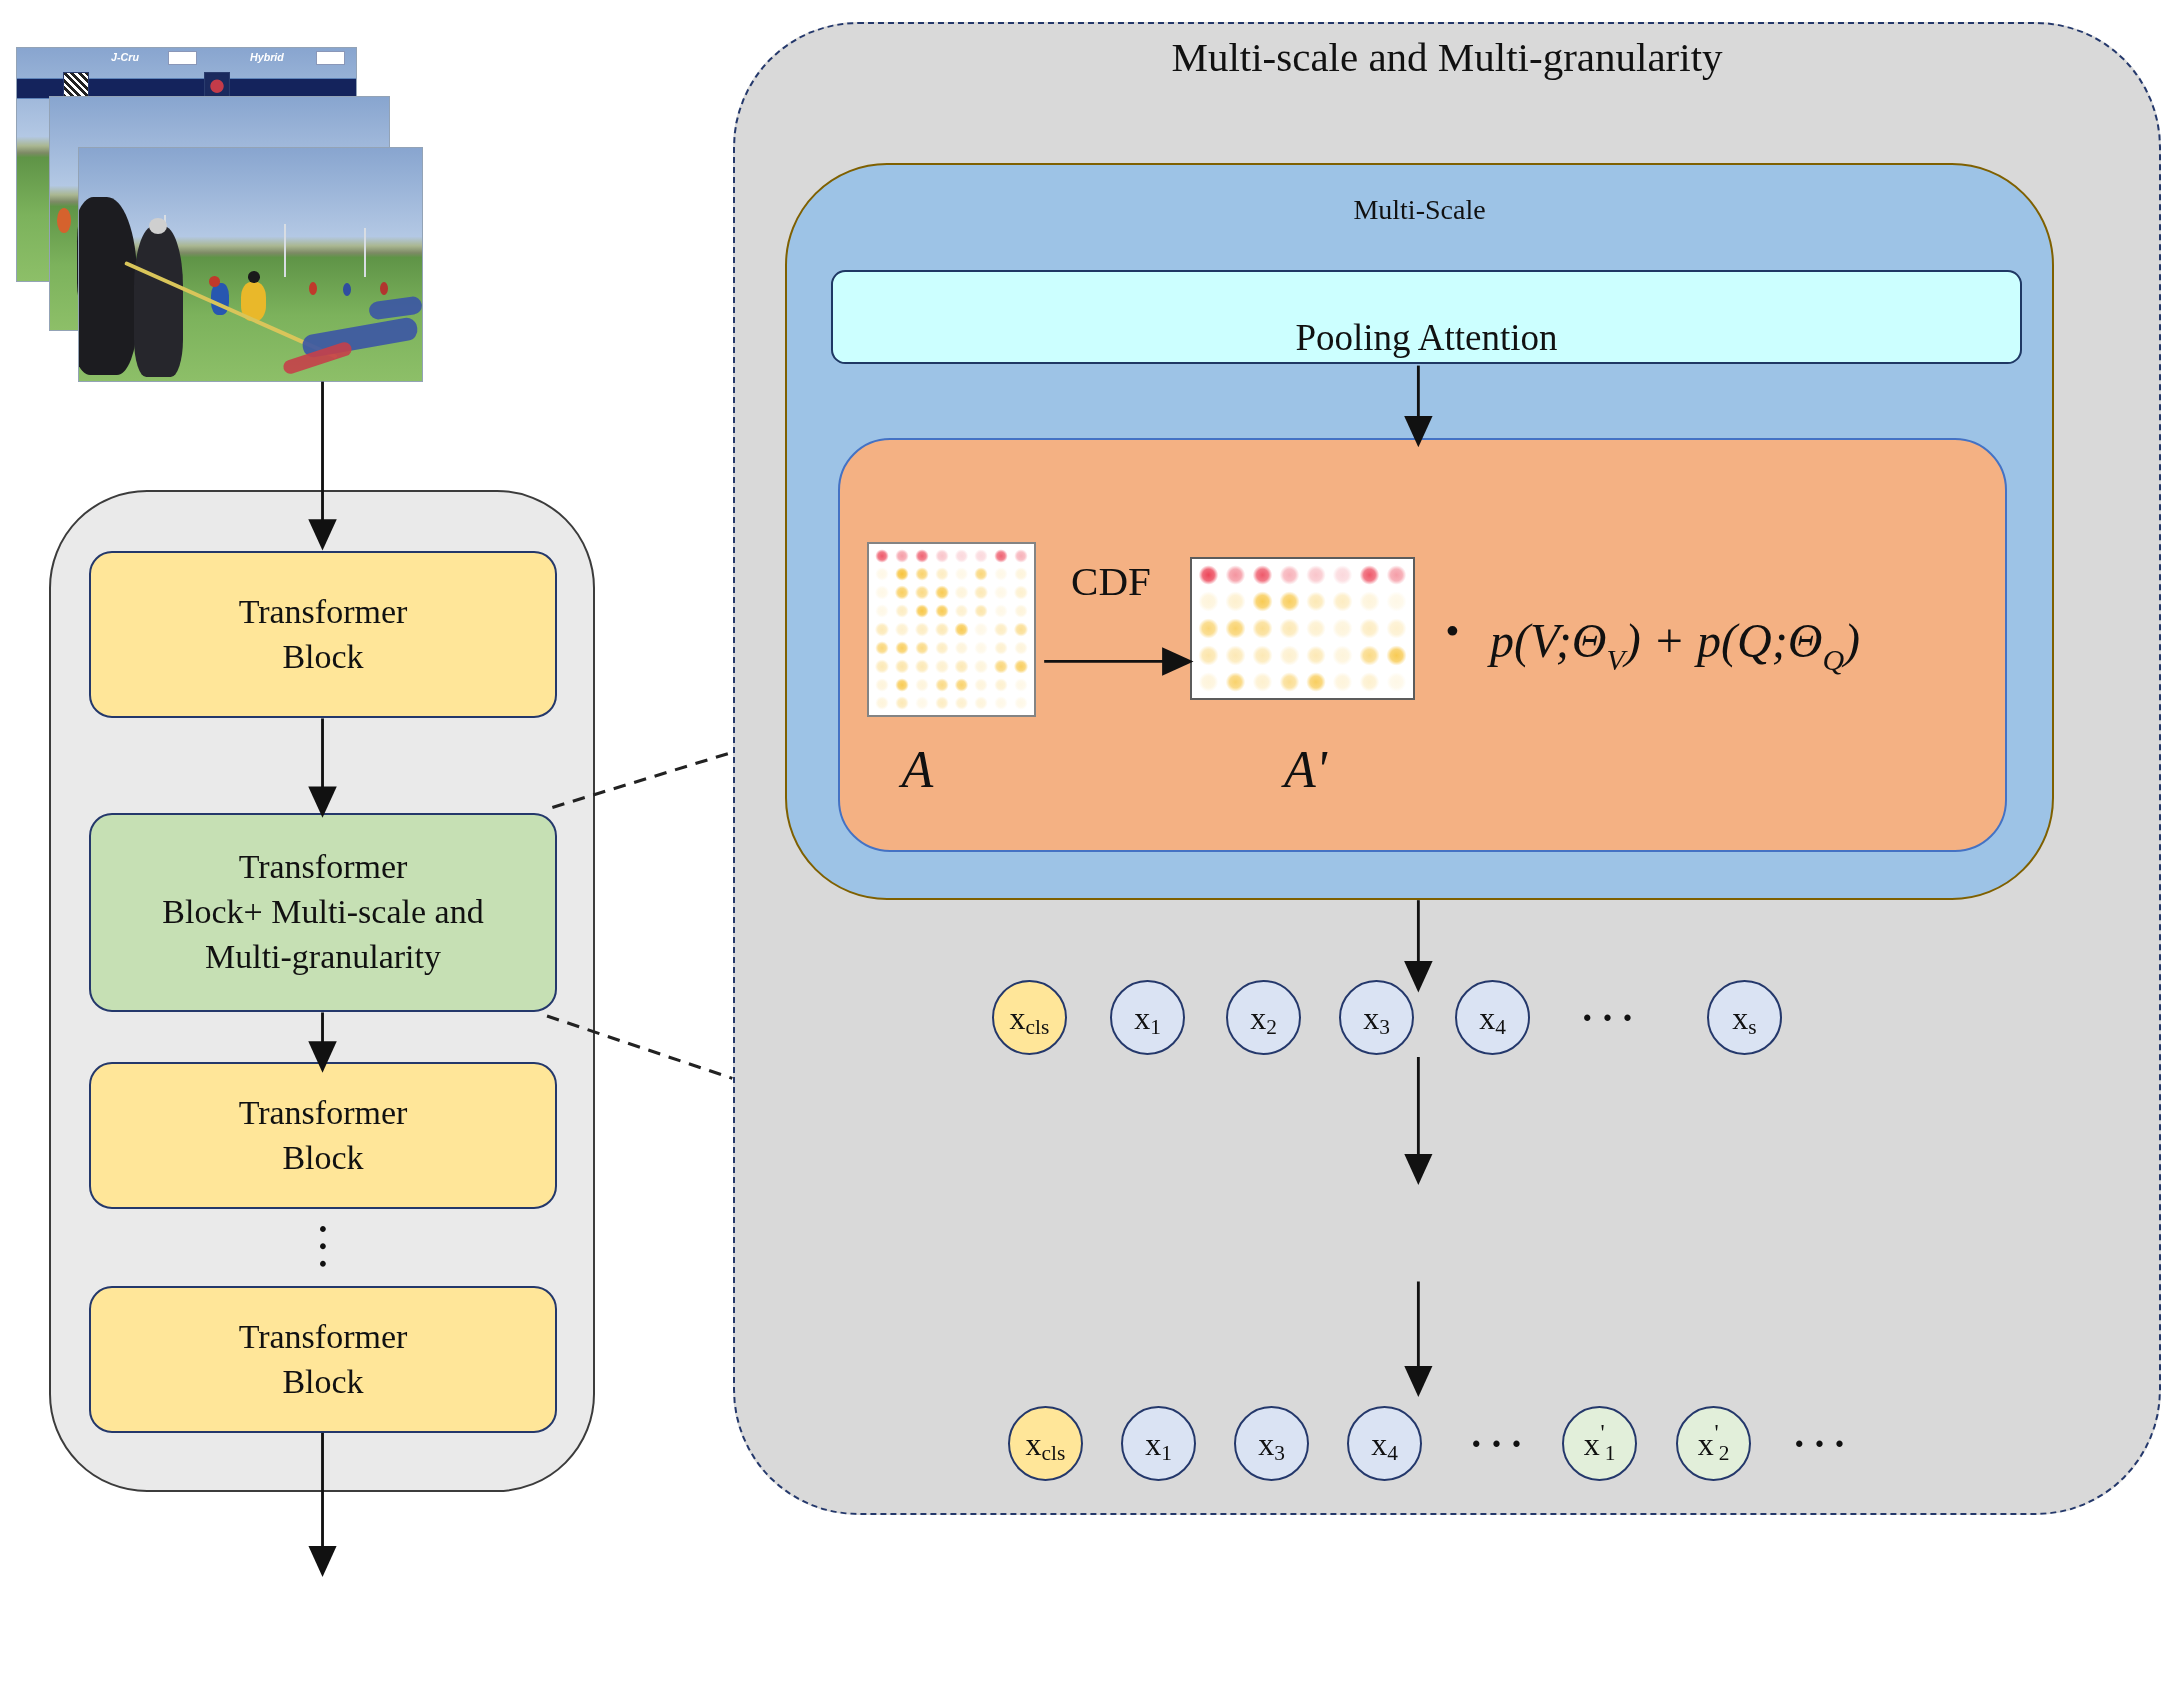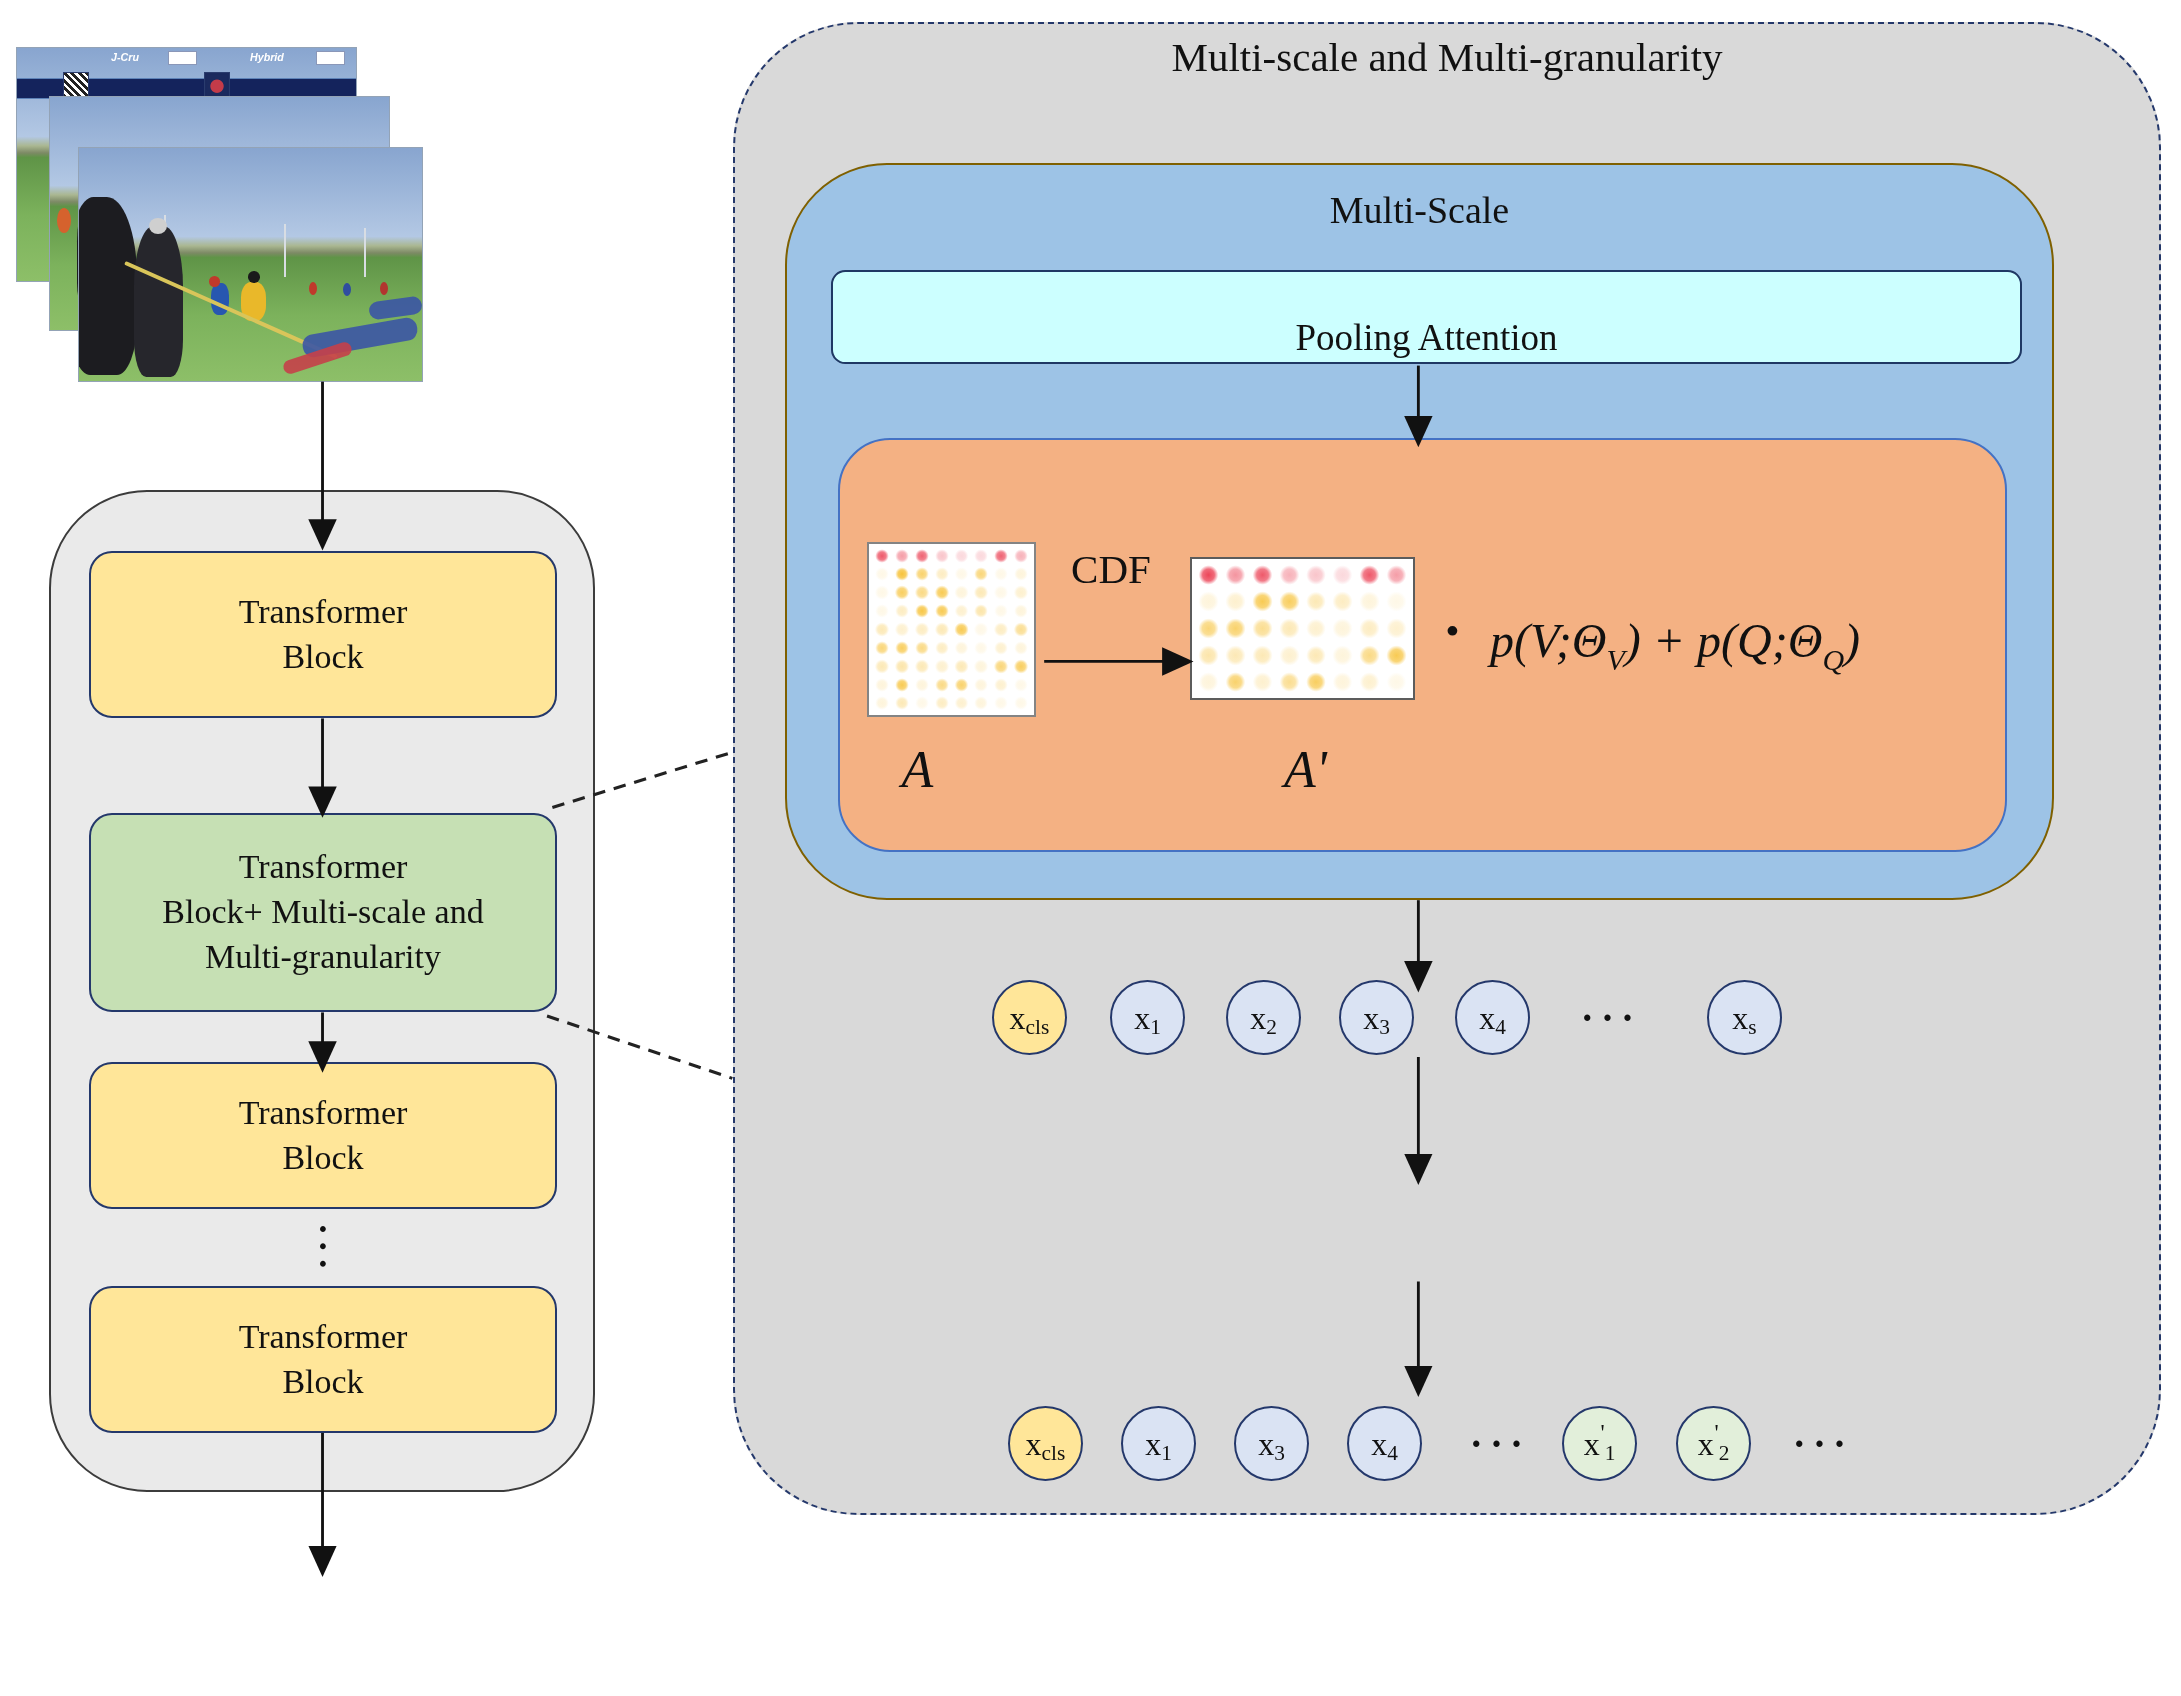--- a/index.html
+++ b/index.html
@@ -11,21 +11,21 @@
   .left-shell{background:#eaeaea;border:2.7px solid #3c3c3c;border-radius:98px;}
   .right-shell{background:#d9d9d9;border:2.7px dashed #24386b;border-radius:125px;}
   .blue-box{background:#9dc3e6;border:2.7px solid #7f6000;border-radius:102px;}
   .cyan-box{background:#ccffff;border:2.7px solid #1f3864;border-radius:14.3px;}
   .orange-box{background:#f4b183;border:2.7px solid #4472c4;border-radius:52px;}
   .pink-box{background:#f8cccb;border:2.7px solid #1f3864;border-radius:12.5px;}
   .yellow-box{background:#ffe699;border:2.7px solid #24386b;border-radius:23px;}
   .green-box{background:#c6e0b4;border:2.7px solid #24386b;border-radius:23px;}
   .block-label{white-space:pre-line;font-size:34px;line-height:1.32;}
   .panel-title{font-size:41px;}
-  .sub-title{font-size:38px;}
+  .sub-title{font-size:28px;}
   .box-title{font-size:36px;margin-top:40px;}
   
   .token{position:absolute;width:75px;height:75px;border-radius:50%;border:2.7px solid #24386b;
          display:flex;align-items:center;justify-content:center;box-sizing:border-box;
          font-size:32px;color:#111;}
   .tok-yellow{background:#ffe699;}
   .tok-blue{background:#dae3f3;}
   .tok-green{background:#e2efda;}
   .tb{line-height:1;}
   .ts{font-size:21.4px;transform:translateY(9.8px);line-height:1;}
@@ -250,21 +250,21 @@
       <div style="background: radial-gradient(circle closest-side, rgba(245, 180, 10, 0.15) 0%, rgba(245, 180, 10, 0.12) 45%, rgba(245, 180, 10, 0) 75%);"></div>
       <div style="background: radial-gradient(circle closest-side, rgba(245, 180, 10, 0.6) 0%, rgba(245, 180, 10, 0.48) 45%, rgba(245, 180, 10, 0) 75%);"></div>
       <div style="background: radial-gradient(circle closest-side, rgba(245, 180, 10, 0.2) 0%, rgba(245, 180, 10, 0.16) 45%, rgba(245, 180, 10, 0) 75%);"></div>
       <div style="background: radial-gradient(circle closest-side, rgba(245, 180, 10, 0.45) 0%, rgba(245, 180, 10, 0.36) 45%, rgba(245, 180, 10, 0) 75%);"></div>
       <div style="background: radial-gradient(circle closest-side, rgba(245, 180, 10, 0.65) 0%, rgba(245, 180, 10, 0.52) 45%, rgba(245, 180, 10, 0) 75%);"></div>
       <div style="background: radial-gradient(circle closest-side, rgba(245, 180, 10, 0.15) 0%, rgba(245, 180, 10, 0.12) 45%, rgba(245, 180, 10, 0) 75%);"></div>
       <div style="background: radial-gradient(circle closest-side, rgba(245, 180, 10, 0.2) 0%, rgba(245, 180, 10, 0.16) 45%, rgba(245, 180, 10, 0) 75%);"></div>
       <div style="background: radial-gradient(circle closest-side, rgba(245, 180, 10, 0.1) 0%, rgba(245, 180, 10, 0.08) 45%, rgba(245, 180, 10, 0) 75%);"></div>
     </div>
 
-  <div class="abs ctr" style="left:1053px;top:544px;width:116px;height:50px;">
+  <div class="abs ctr" style="left:1053px;top:556px;width:116px;height:50px;">
     <span style="font-size:41px;">CDF</span>
   </div>
 
   <div class="abs ctr mlabel" style="left:882px;top:738px;width:71px;height:62px;">A</div>
   <div class="abs ctr mlabel" style="left:1270px;top:738px;width:71px;height:62px;">A'</div>
 
   <div class="abs ctr dotop" style="left:1433px;top:606px;width:39px;height:50px;">•</div>
 
   <div class="abs formula" style="left:1490px;top:613px;">
     <span>p(V;Θ</span><span class="fsub">V</span><span>) + p(Q;Θ</span><span class="fsub">Q</span><span>)</span>

